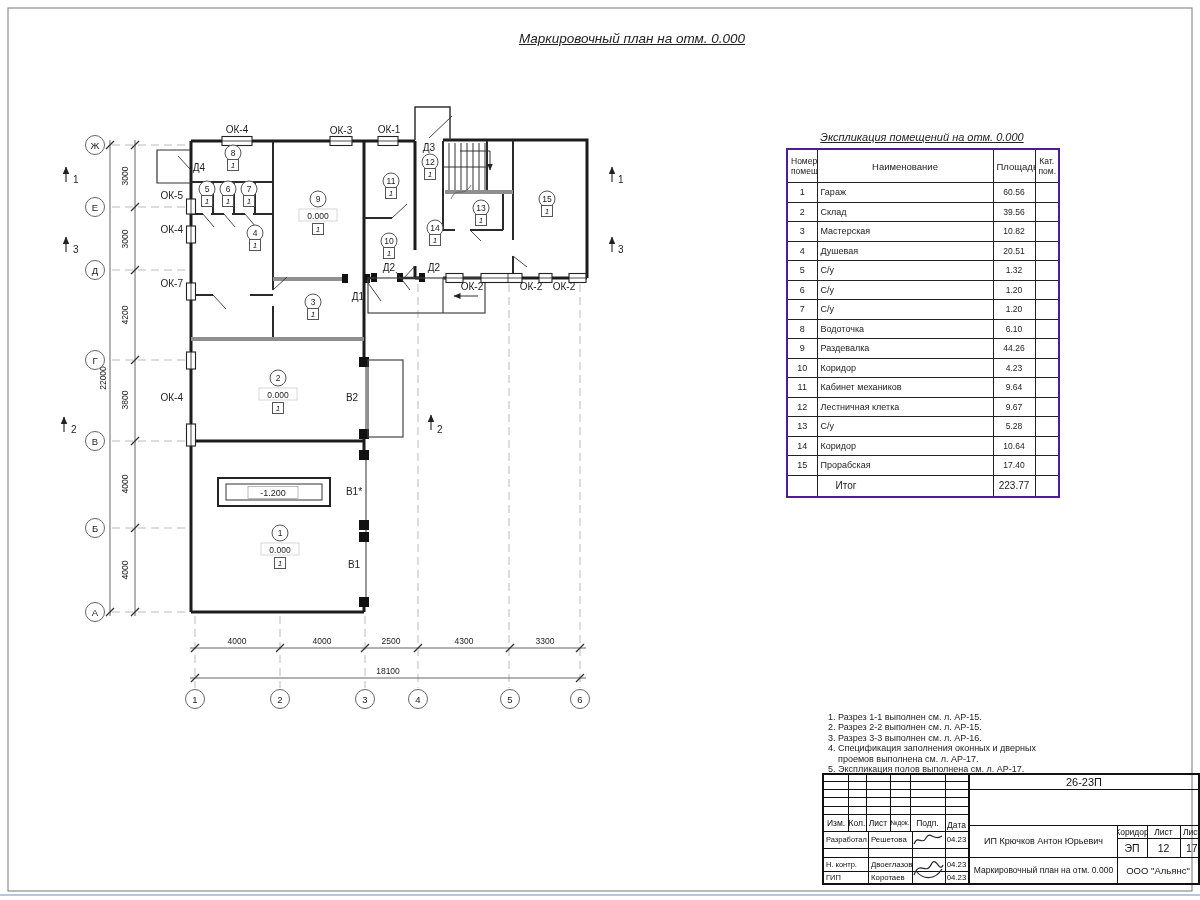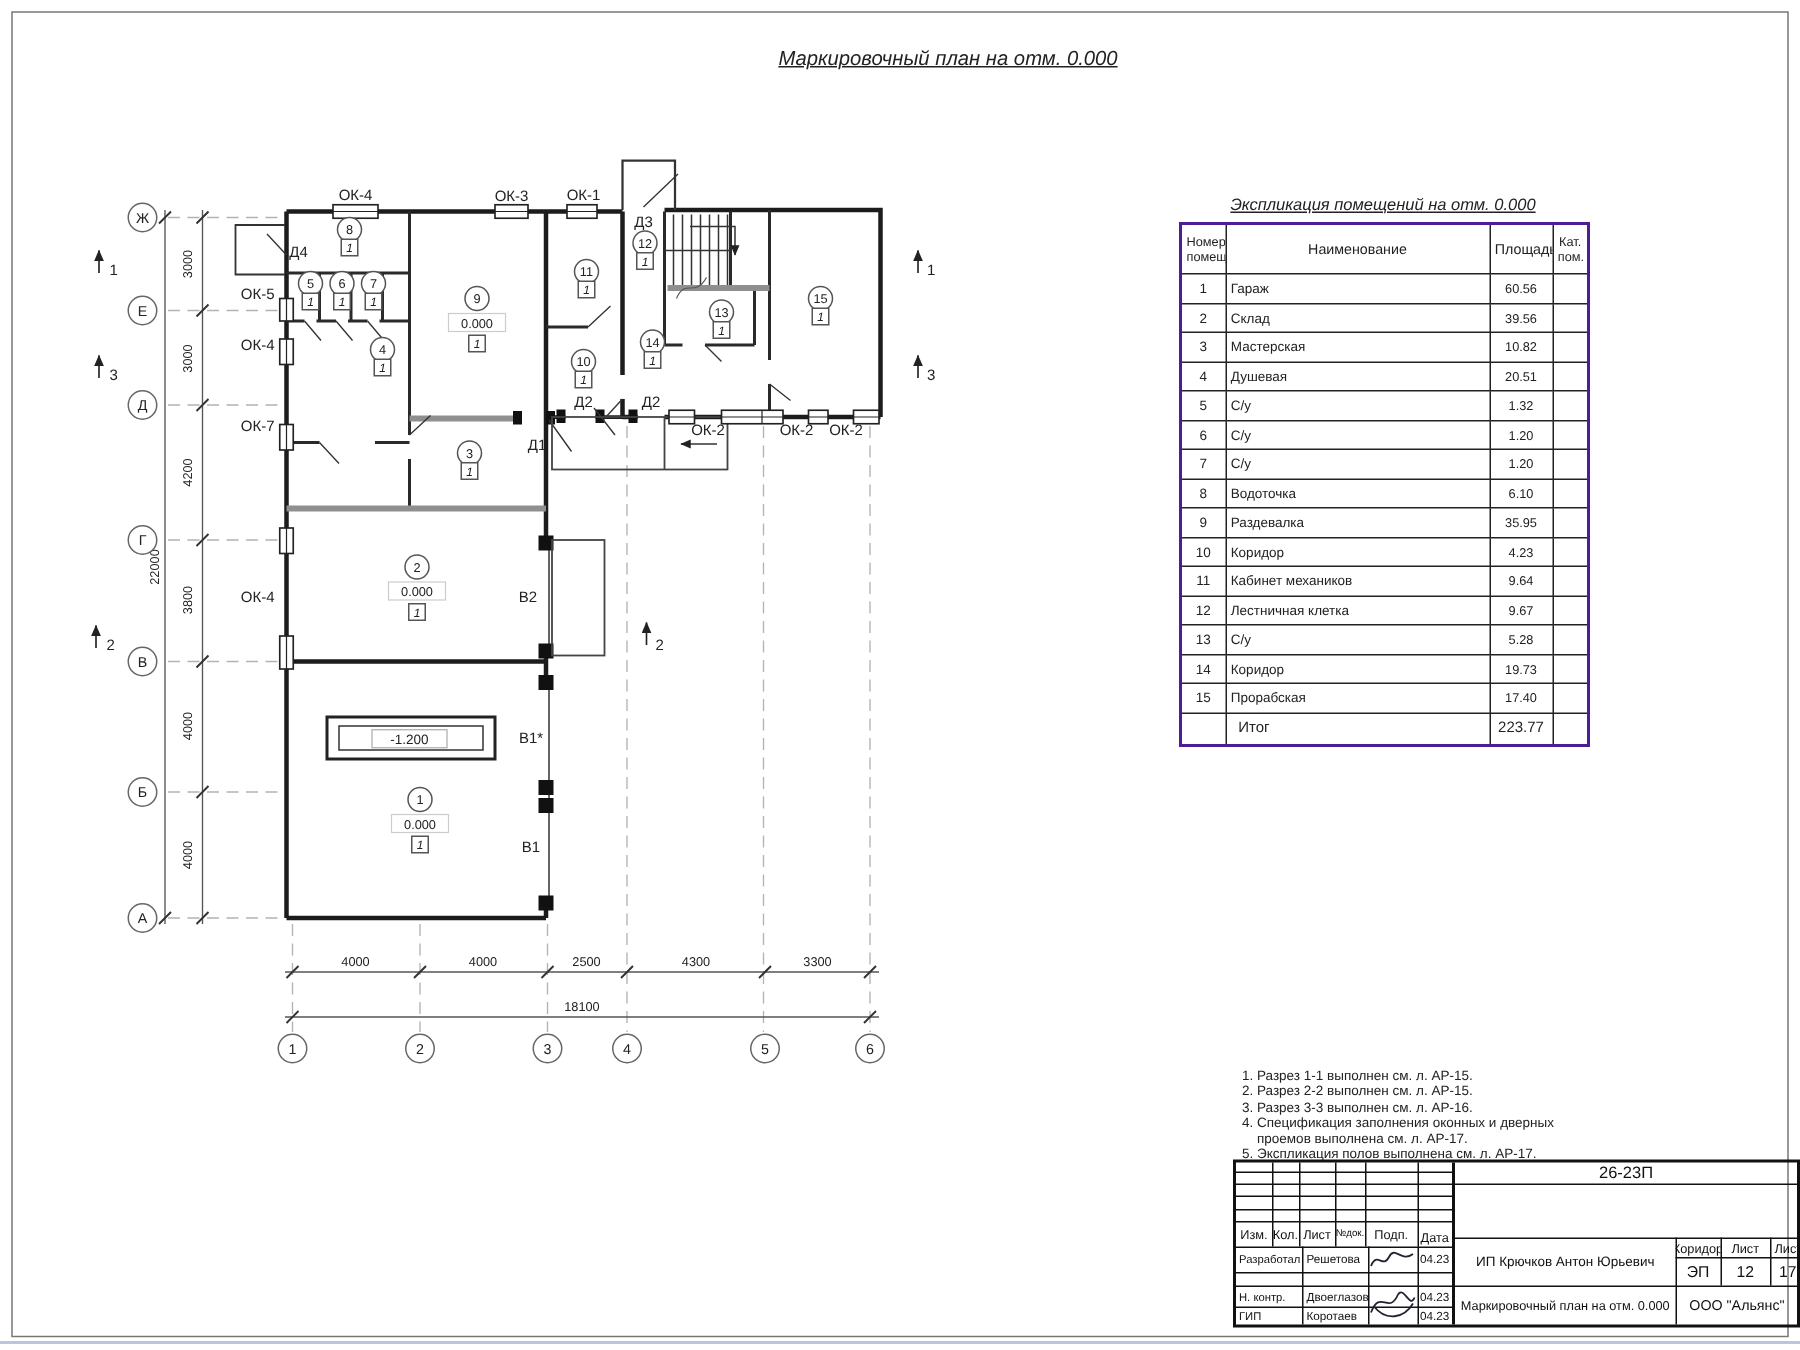--- a/index.html
+++ b/index.html
@@ -347,21 +347,21 @@
       </tr>
   <tr>
         <td class="c">8</td>
         <td>Водоточка</td>
         <td class="c small">6.10</td>
         <td></td>
       </tr>
   <tr>
         <td class="c">9</td>
         <td>Раздевалка</td>
-        <td class="c small">35.95</td>
+        <td class="c small">44.26</td>
         <td></td>
       </tr>
   <tr>
         <td class="c">10</td>
         <td>Коридор</td>
         <td class="c small">4.23</td>
         <td></td>
       </tr>
   <tr>
         <td class="c">11</td>
@@ -377,32 +377,32 @@
       </tr>
   <tr>
         <td class="c">13</td>
         <td>С/у</td>
         <td class="c small">5.28</td>
         <td></td>
       </tr>
   <tr>
         <td class="c">14</td>
         <td>Коридор</td>
-        <td class="c small">19.73</td>
+        <td class="c small">10.64</td>
         <td></td>
       </tr>
   <tr>
         <td class="c">15</td>
         <td>Прорабская</td>
         <td class="c small">17.40</td>
         <td></td>
       </tr>
   <tr class="tot">
         <td></td>
-        <td style="padding-left:8px">Итог</td>
+        <td style="padding-left:18px">Итог</td>
         <td class="c">223.77</td>
         <td></td>
       </tr>
 </tbody>
   </table>
 
 <div class="abs" id="notes">1. Разрез 1-1 выполнен см. л. АР-15.
 2. Разрез 2-2 выполнен см. л. АР-15.
 3. Разрез 3-3 выполнен см. л. АР-16.
 4. Спецификация заполнения оконных и дверных

